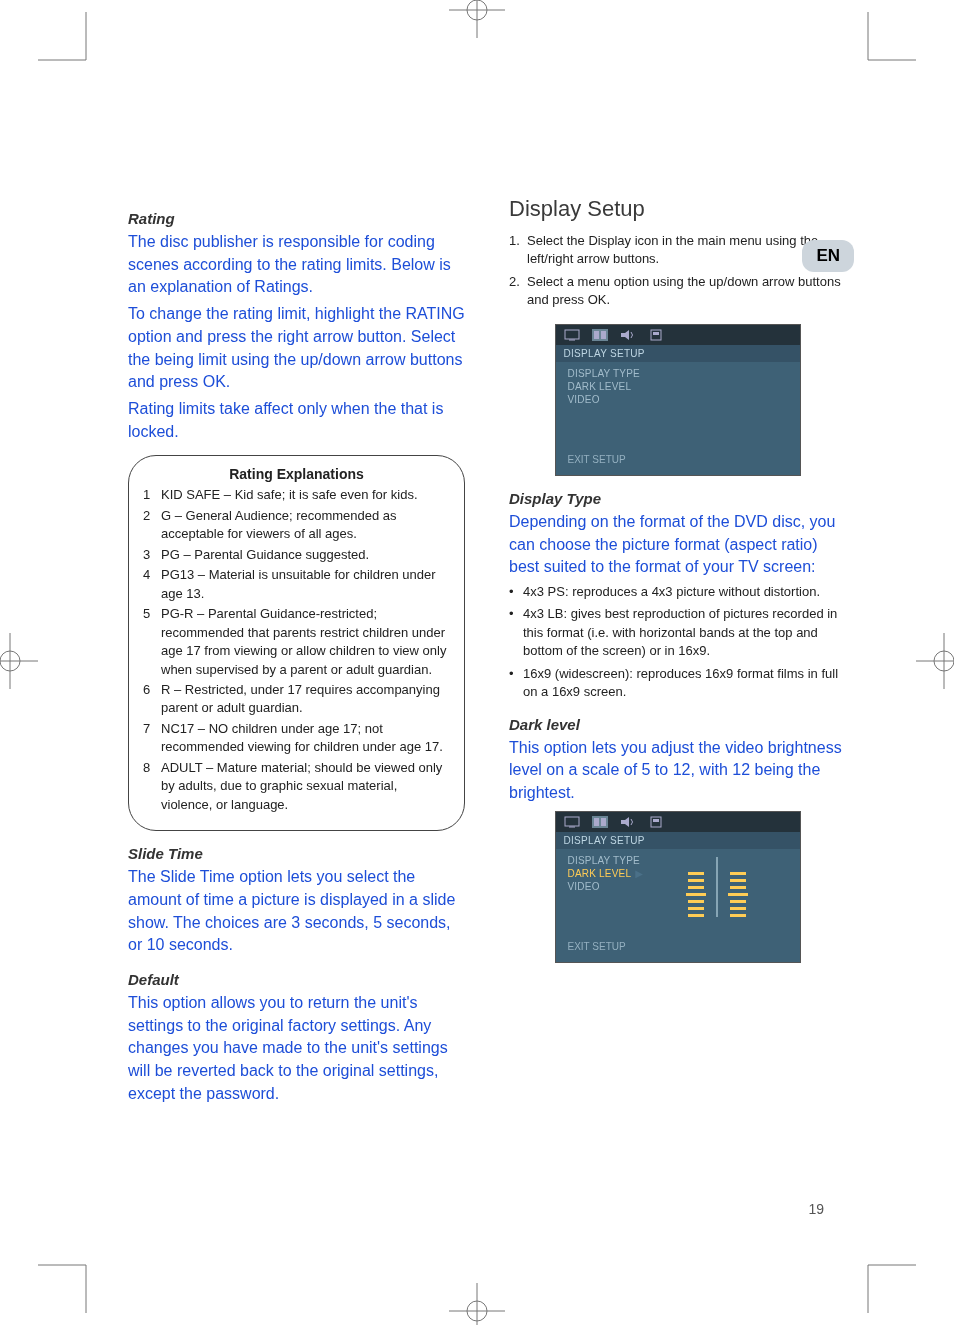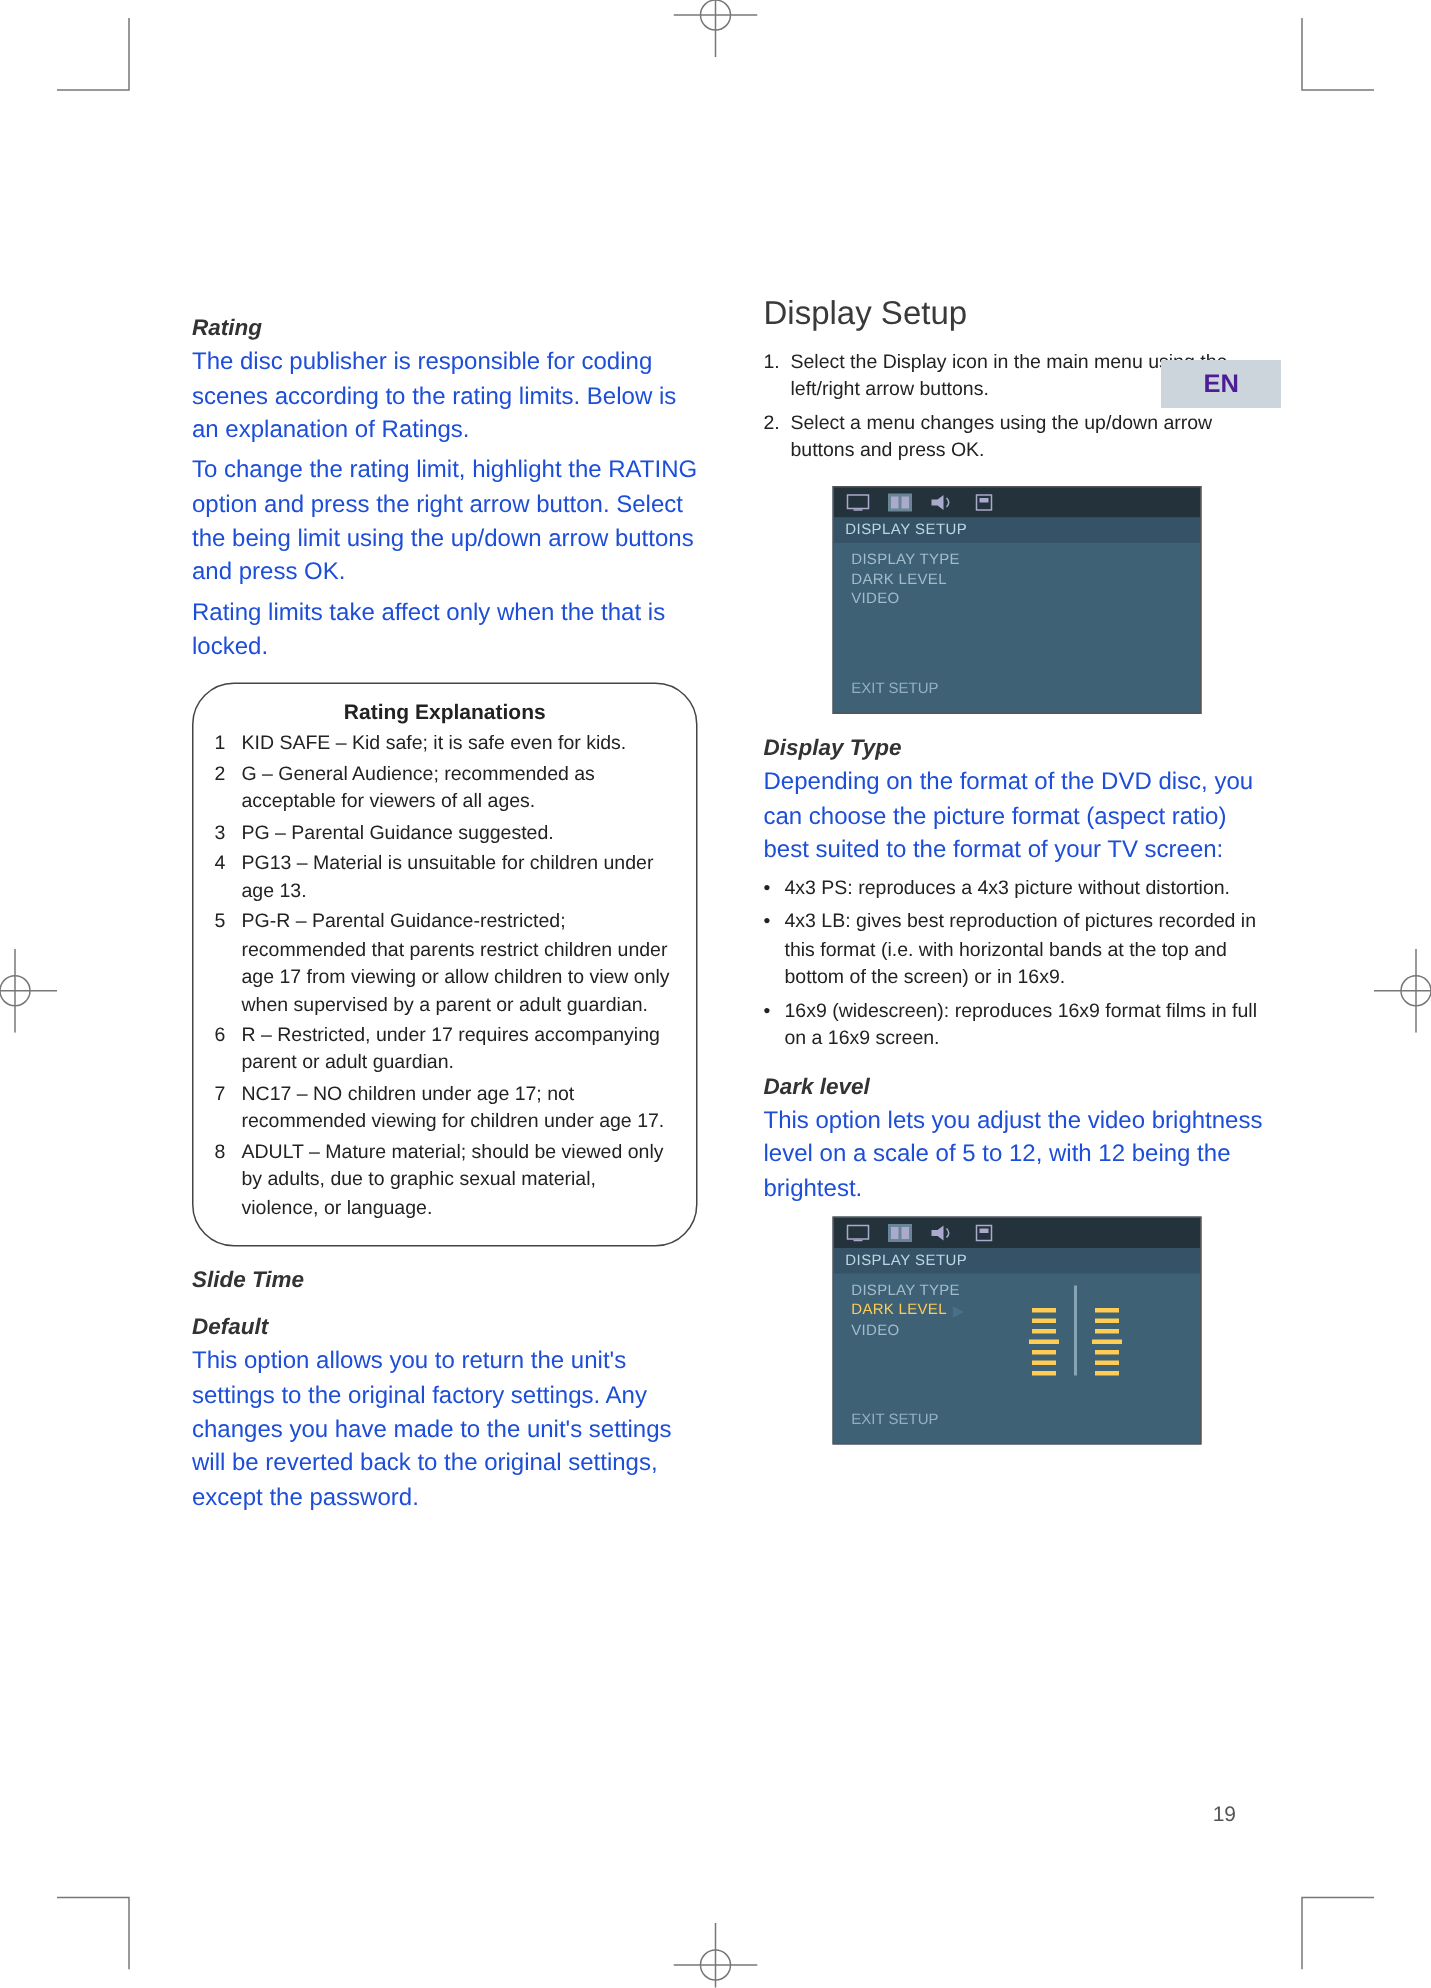--- a/index.html
+++ b/index.html
@@ -31,21 +31,21 @@
   .osd-header { background: #355266; color: #bed6e3; font-size: 10px; letter-spacing: 0.3px; padding: 3px 8px; }
   .osd-body { padding: 6px 12px 6px 12px; min-height: 86px; display: flex; }
   .osd-left { width: 110px; display: flex; flex-direction: column; gap: 2px; }
   .osd-item { color: #a2bccb; font-size: 10px; letter-spacing: 0.2px; display: flex; align-items: center; gap: 4px; }
   .osd-item.sel { color: #ffcc55; }
   .osd-footer { color: #94b0c0; font-size: 10px; padding: 6px 12px 10px 12px; }
   .slider { margin-left: 8px; display: flex; align-items: flex-end; gap: 10px; height: 62px; }
   .slider-col { display: flex; flex-direction: column; gap: 4px; align-items: center; position: relative; }
   .slider-col .tick { width: 16px; height: 3px; background: #ffcc55; }
   .slider-col .tick.big { width: 20px; }
-  .lang-tab { position: absolute; right: 100px; top: 240px; background: #cdd5dc; color: #4c1d95; font-weight: 700; font-size: 17px; padding: 6px 28px; border-radius: 0; }
+  .lang-tab { position: absolute; right: 100px; top: 240px; background: #cdd5dc; color: #000000; font-weight: 700; font-size: 17px; padding: 6px 14px; border-radius: 12px; }
   .page-num { position: absolute; right: 130px; bottom: 108px; font-size: 14px; color: #555; }
   .crop-mark { position: absolute; }
   .crop-mark.tl { top: 12px; left: 38px; }
   .crop-mark.tr { top: 12px; right: 38px; transform: scaleX(-1); }
   .crop-mark.bl { bottom: 12px; left: 38px; transform: scaleY(-1); }
   .crop-mark.br { bottom: 12px; right: 38px; transform: scale(-1,-1); }
   .crop-mark svg { width: 60px; height: 60px; }
   .reg-top { position: absolute; top: -18px; left: 50%; transform: translateX(-50%); }
   .reg-bot { position: absolute; bottom: -18px; left: 50%; transform: translateX(-50%); }
   .reg-left { position: absolute; left: -18px; top: 50%; transform: translateY(-50%); }
@@ -130,35 +130,36 @@
             <span class="txt">NC17 – NO children under age 17; not recommended viewing for children under age 17.</span>
           </li>
           <li>
             <span class="num">8</span>
             <span class="txt">ADULT – Mature material; should be viewed only by adults, due to graphic sexual material, violence, or language.</span>
           </li>
         </ol>
     </div>
 
     <h3 class="sub-title">Slide Time</h3>
+    <p class="body">The Slide Time option lets you select the amount of time a picture is displayed in a slide show. The choices are 3 seconds, 5 seconds, or 10 seconds.</p>
 
     <h3 class="sub-title">Default</h3>
     <p class="body">This option allows you to return the unit's settings to the original factory settings. Any changes you have made to the unit's settings will be reverted back to the original settings, except the password.</p>
   </div>
 
   <div class="col col-r">
     <h2 class="section-title">Display Setup</h2>
     <ol class="steps" id="ds-steps">
         <li>
           <span class="num">1.</span>
           <span class="txt">Select the Display icon in the main menu using the left/right arrow buttons.</span>
         </li>
         <li>
           <span class="num">2.</span>
-          <span class="txt">Select a menu changes using the up/down arrow buttons and press OK.</span>
+          <span class="txt">Select a menu option using the up/down arrow buttons and press OK.</span>
         </li>
       </ol>
 
     <div class="osd">
       <div class="osd-topbar">
         <svg viewBox="0 0 16 12">
             <rect x="1" y="1" width="14" height="9" stroke="#aac" fill="none" stroke-width="1"></rect>
             <line x1="5" y1="11" x2="11" y2="11" stroke="#aac"></line>
           </svg>
         <svg viewBox="0 0 16 12" style="background:#6a8595">

